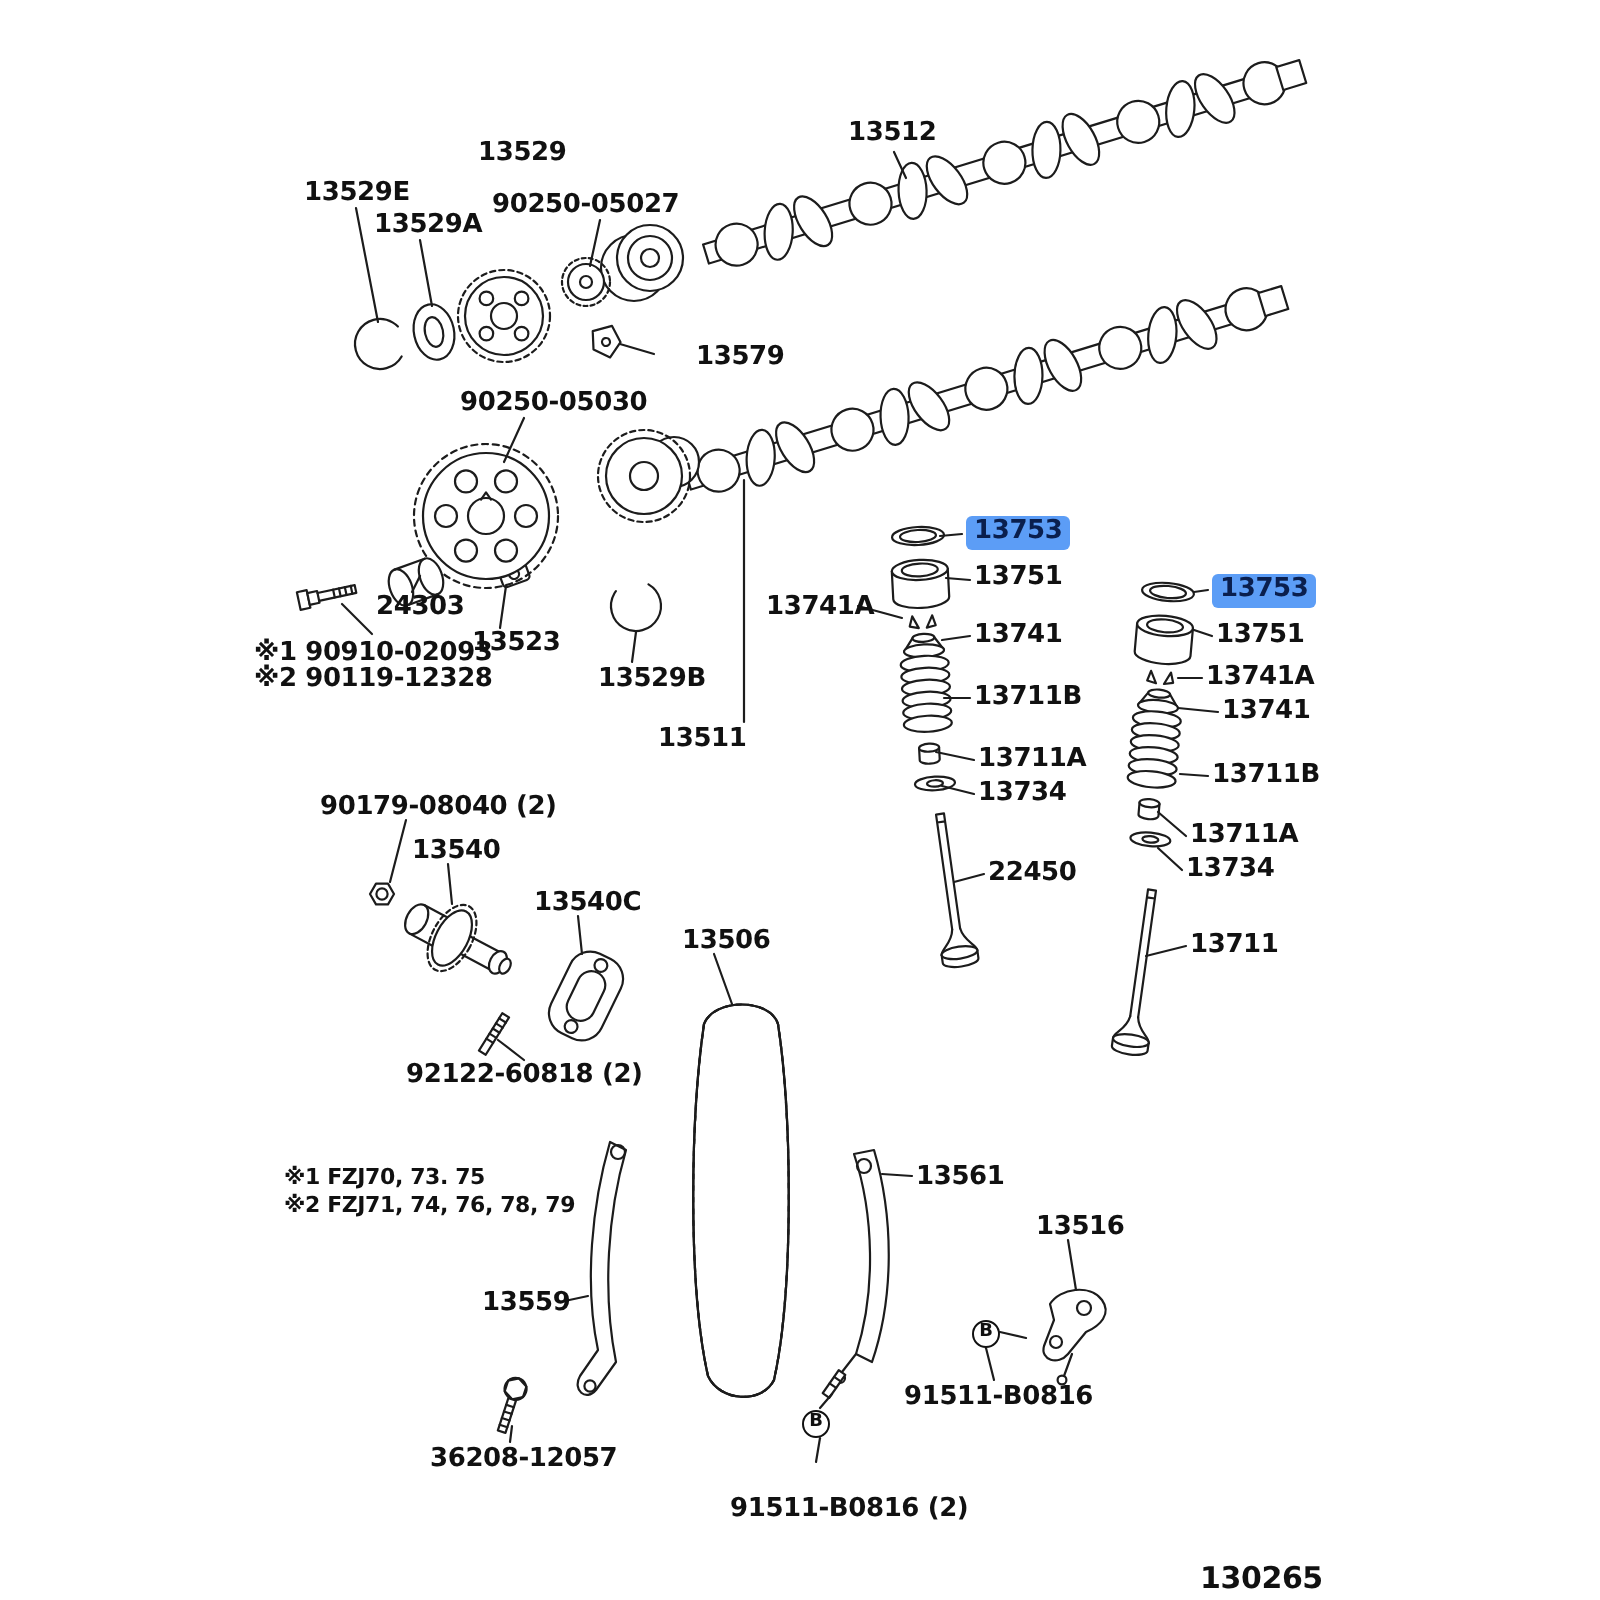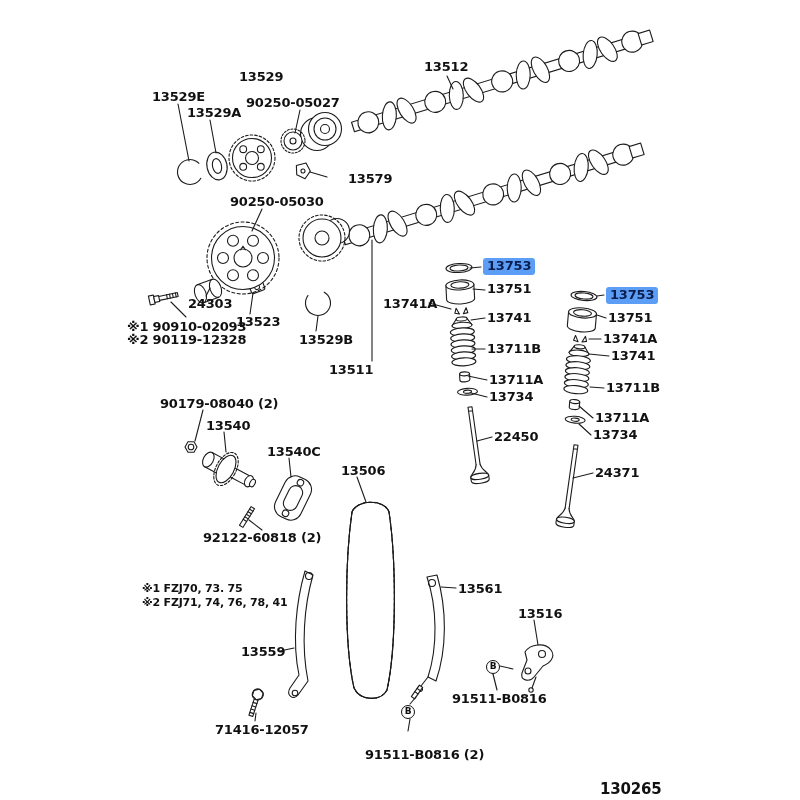--- a/index.html
+++ b/index.html
@@ -300,33 +300,33 @@
       <div class="lbl" style="left: 489px; top: 373px;">13711A</div>
       <div class="lbl" style="left: 489px; top: 390px;">13734</div>
       <div class="lbl" style="left: 494px; top: 430px;">22450</div>
       <div class="lbl hl" style="left: 606px; top: 287px;">13753</div>
       <div class="lbl" style="left: 608px; top: 311px;">13751</div>
       <div class="lbl" style="left: 603px; top: 332px;">13741A</div>
       <div class="lbl" style="left: 611px; top: 349px;">13741</div>
       <div class="lbl" style="left: 606px; top: 381px;">13711B</div>
       <div class="lbl" style="left: 595px; top: 411px;">13711A</div>
       <div class="lbl" style="left: 593px; top: 428px;">13734</div>
-      <div class="lbl" style="left: 595px; top: 466px;">24371</div>
+      <div class="lbl" style="left: 595px; top: 466px;">13711</div>
       <div class="lbl" style="left: 160px; top: 397px;">90179-08040 (2)</div>
       <div class="lbl" style="left: 206px; top: 419px;">13540</div>
       <div class="lbl" style="left: 267px; top: 445px;">13540C</div>
       <div class="lbl" style="left: 341px; top: 464px;">13506</div>
       <div class="lbl" style="left: 203px; top: 531px;">92122-60818 (2)</div>
       <div class="lbl note" style="left: 142px; top: 583px;">※1  FZJ70, 73. 75</div>
-      <div class="lbl note" style="left: 142px; top: 597px;">※2  FZJ71, 74, 76, 78, 41</div>
+      <div class="lbl note" style="left: 142px; top: 597px;">※2  FZJ71, 74, 76, 78, 79</div>
       <div class="lbl" style="left: 241px; top: 645px;">13559</div>
       <div class="lbl" style="left: 458px; top: 582px;">13561</div>
       <div class="lbl" style="left: 518px; top: 607px;">13516</div>
       <div class="lbl" style="left: 452px; top: 692px;">91511-B0816</div>
-      <div class="lbl" style="left: 215px; top: 723px;">71416-12057</div>
+      <div class="lbl" style="left: 215px; top: 723px;">36208-12057</div>
       <div class="lbl" style="left: 365px; top: 748px;">91511-B0816 (2)</div>
       <div class="lbl bolt" style="left: 486px; top: 660px;">B</div>
       <div class="lbl bolt" style="left: 401px; top: 705px;">B</div>
     </div>
 
 <div class="lbl code" style="left:600px;top:781px">130265</div>
 
 </div>
 
 </body></html>

